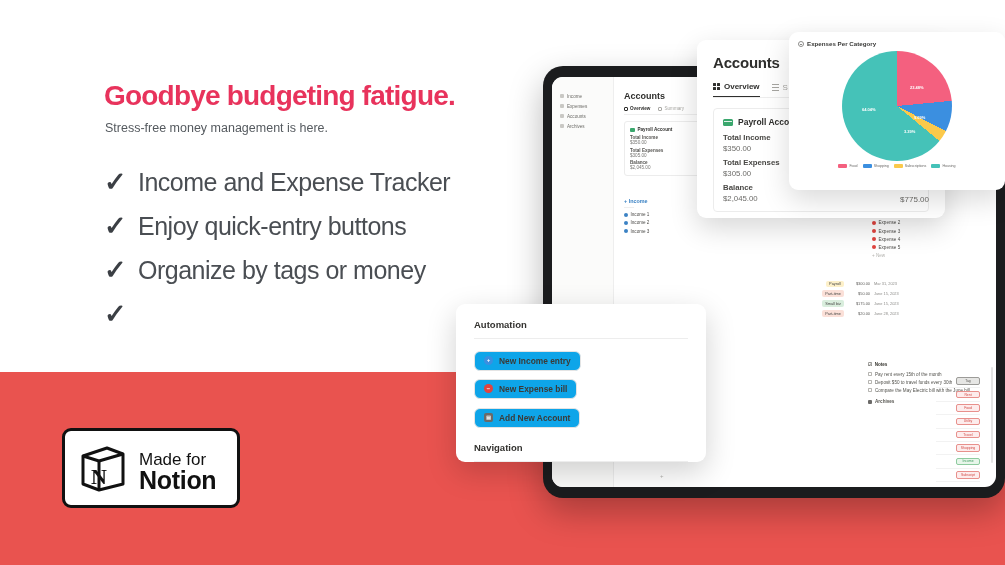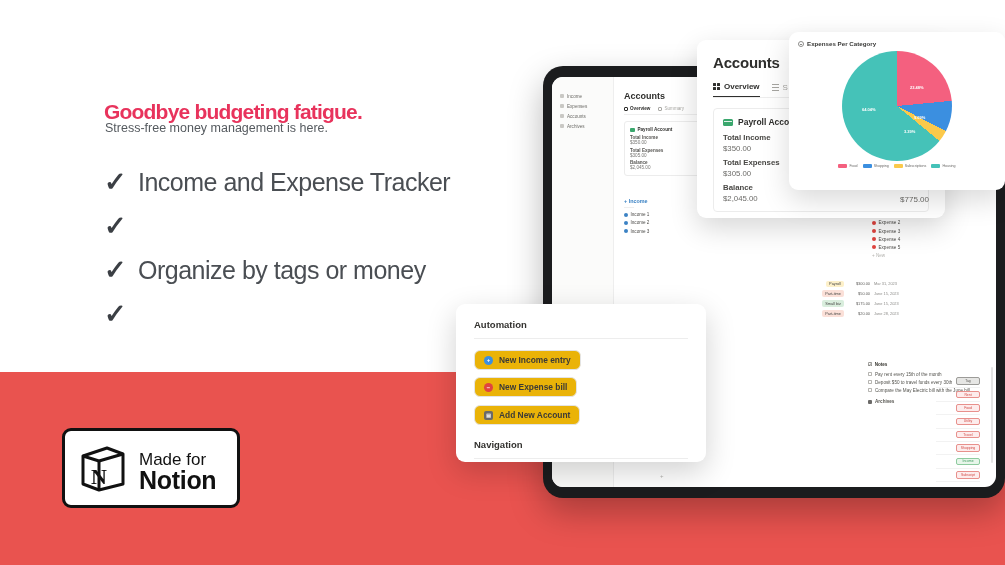--- a/index.html
+++ b/index.html
@@ -11,22 +11,22 @@
   }
 
   
   .red-band {
     position: absolute; left: 0; top: 372px; width: 1005px; height: 193px;
     background: #e9534f;
   }
 
   
   .headline {
-    position: absolute; left: 104px; top: 100px;
-    font-size: 21px; font-weight: 700; letter-spacing: -0.8px;
+    position: absolute; left: 104px; top: 80px;
+    font-size: 28px; font-weight: 700; letter-spacing: -0.8px;
     color: #e8335c; white-space: nowrap;
   }
   .subhead {
     position: absolute; left: 105px; top: 121px;
     font-size: 12.5px; color: #555a5f; white-space: nowrap;
   }
   .features { position: absolute; left: 104px; top: 160px; }
   .feature-row {
     display: flex; align-items: center; height: 44px;
   }
@@ -173,44 +173,45 @@
   
   .auto-card {
     position: absolute; left: 456px; top: 304px; width: 250px; height: 158px;
     background: #fff; border-radius: 9px;
     box-shadow: 0 10px 30px rgba(0,0,0,.18);
     padding: 15px 18px; overflow: hidden;
   }
   .auto-h { font-size: 9.5px; font-weight: 700; color: #33322f; }
   .auto-sep { height: 1px; background: #ededed; margin: 8px 0 9px; }
   .auto-btn {
-    display: inline-flex; align-items: flex-end; gap: 6px;
+    display: inline-flex; align-items: flex-start; gap: 6px;
     border: 1px solid #e4e4e4; border-radius: 6px; padding: 4px 9px;
     font-size: 8.4px; color: #3b3a37; font-weight: 600; margin-bottom: 6px;
-    background: #eab308;
+    background: #0ea5e9;
   }
   .auto-ico { width: 9px; height: 9px; border-radius: 50%; flex: none; display:flex;align-items:center;justify-content:center;color:#fff;font-size:6px;font-weight:700;}
   .auto-ico.sq { border-radius: 2px; }
   .nav-h { font-size: 9.5px; font-weight: 700; color: #33322f; margin-top: 8px; }
 </style>
 </head>
 <body>
 
 <div class="red-band"></div>
 
 <div class="headline">Goodbye budgeting fatigue.</div>
 <div class="subhead">Stress-free money management is here.</div>
 
 <div class="features">
   <div class="feature-row">
     <span class="check">✓</span>
     <span class="feature-label">Income and Expense Tracker</span>
   </div>
   <div class="feature-row">
     <span class="check">✓</span>
+    <span class="feature-label">Enjoy quick-entry buttons</span>
   </div>
   <div class="feature-row">
     <span class="check">✓</span>
     <span class="feature-label">Organize by tags or money</span>
   </div>
   <div class="feature-row">
     <span class="check">✓</span>
   </div>
 </div>
 

